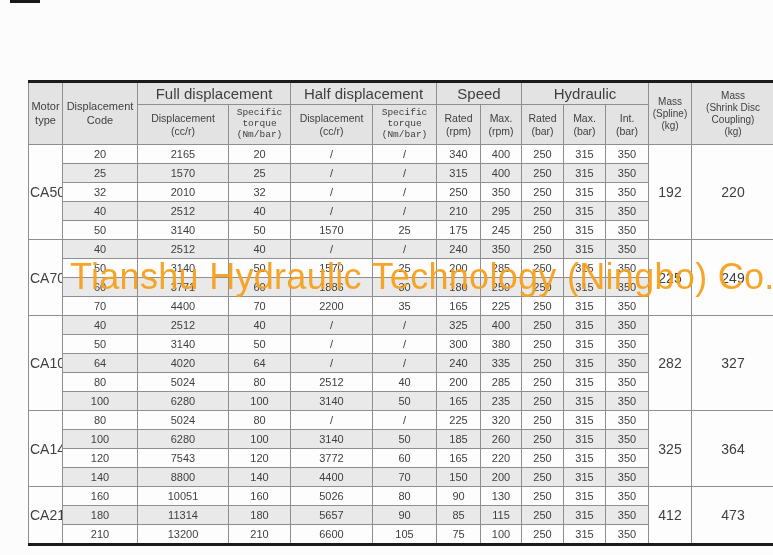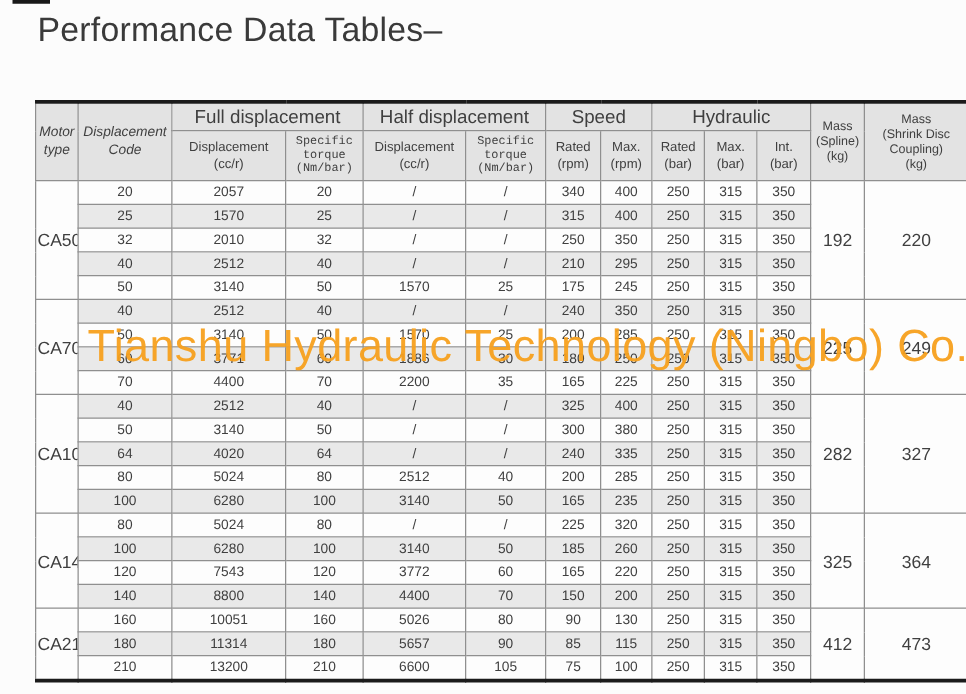--- a/index.html
+++ b/index.html
@@ -21,39 +21,39 @@
     background:#fdfdfd;
   }
   th,td{
     border:1px solid #8f8f8f;
     text-align:center;vertical-align:middle;
     padding:0 1px;overflow:hidden;
     color:#3f3f3f;
   }
   thead th{background:#e3e3e3;font-weight:400;white-space:pre-line;}
   th.h-group{height:21px;font-size:15px;}
-  th.h-span2{font-size:11px;line-height:1.2;font-style:italic;}
+  th.h-span2{font-size:11px;line-height:1.2;}
   th.h-sub{height:39px;font-size:10.5px;line-height:1.2;}
   th.h-sub.small{font-size:9.5px;line-height:1.15;font-family:Liberation Mono, monospace;}
   th.h-mass{font-size:10px;line-height:1.2;}
   tbody td{height:18px;font-size:11px;background:#fdfdfd;}
   tbody tr.alt td{background:#e9e9e9;}
   tbody td.motor-cell, tbody td.mass-cell{background:#fdfdfd !important;font-size:14px;}
   .watermark{
     position:absolute;left:42px;top:176px;width:700px;
     font-size:36px;font-weight:400;letter-spacing:.3px;white-space:nowrap;
     opacity:.95;pointer-events:none;z-index:5;
   }
 </style>
 </head>
 <body>
 
 <div class="edge-mark"></div>
 
-<h1 class="page-title"><span>Performance Data Tables–</span><br></h1>
+<h1 class="page-title"><br></h1>
 
 <div class="table-wrap">
   <table>
     <colgroup>
       <col style="width:34px">
         <col style="width:75px">
       <col style="width:91px">
         <col style="width:62px">
       <col style="width:82px">
         <col style="width:64px">
@@ -103,21 +103,21 @@
         <th class="h-sub">Max.
 (bar)</th>
         <th class="h-sub">Int.
 (bar)</th>
       </tr>
     </thead>
     <tbody>
         <tr>
           <td rowspan="5" class="motor-cell">CA50</td>
           <td>20</td>
-          <td>2057</td>
+          <td>2165</td>
           <td>20</td>
           <td>/</td>
           <td>/</td>
           <td>340</td>
           <td>400</td>
           <td>250</td>
           <td>315</td>
           <td>350</td>
           <td rowspan="5" class="mass-cell">192</td>
           <td rowspan="5" class="mass-cell">220</td>

